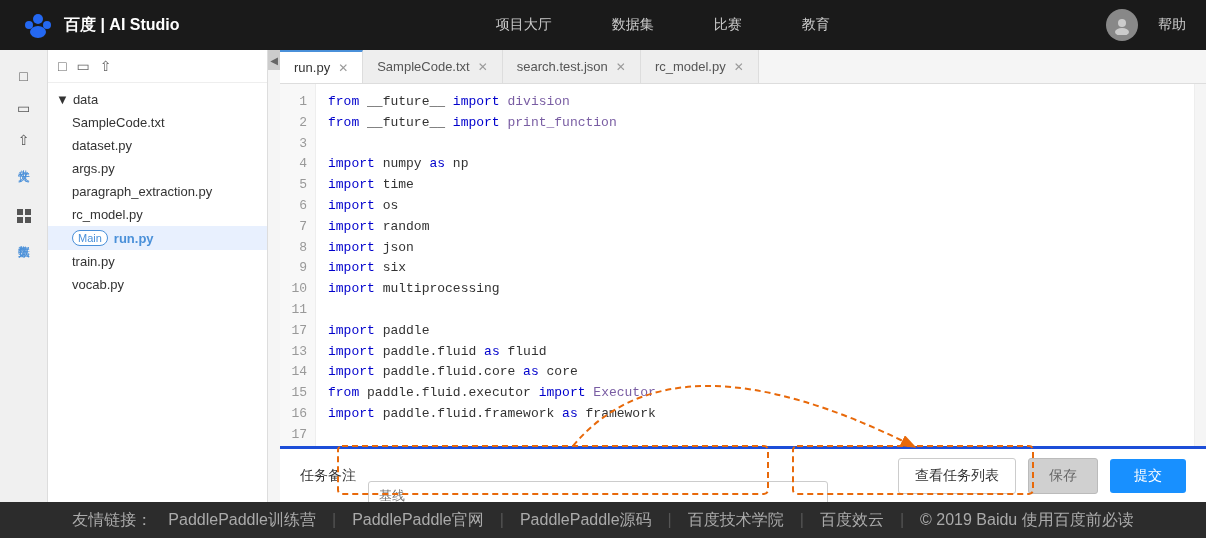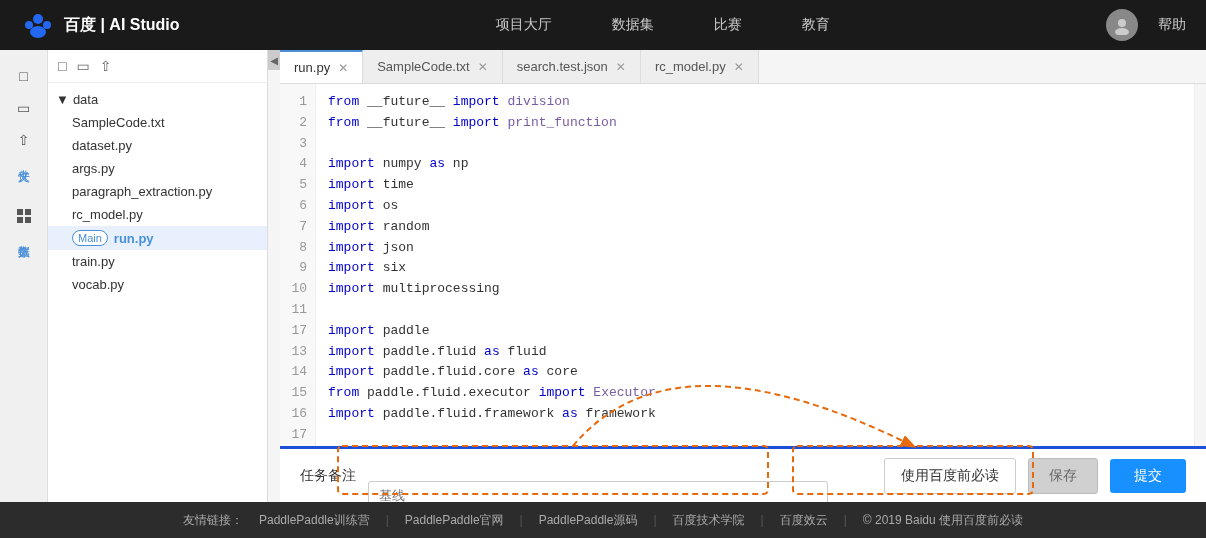--- a/index.html
+++ b/index.html
@@ -291,21 +291,21 @@
       cursor: pointer;
     }
 
     
     .footer {
       background: #2c2c2c;
       height: 36px;
       display: flex;
       align-items: center;
       justify-content: center;
-      font-size: 12px;
+      font-size: 16px;
       color: #aaa;
       gap: 16px;
       flex-shrink: 0;
     }
     .footer a { color: #aaa; text-decoration: none; }
     .footer .sep { color: #555; }
     .bottom-bar-wrapper {
       position: relative;
     }
 
@@ -477,21 +477,21 @@
           <div class="code-line">&nbsp;</div>
         </div>
       <div class="scrollbar-v"></div>
     </div>
 
     <div class="bottom-bar-wrapper" style="position:relative;">
       <div class="bottom-bar">
         <span class="task-note-label">任务备注</span>
         <input class="baseline-input" type="text" placeholder="基线" style="">
         <div class="bottom-right">
-          <button class="view-tasks-btn">使用百度前必读</button>
+          <button class="view-tasks-btn">查看任务列表</button>
           <button class="save-btn">保存</button>
           <button class="submit-btn">提交</button>
         </div>
       </div>
 
       <svg style="position:absolute;top:-200px;left:0;width:100%;height:280px;pointer-events:none;" viewBox="0 0 820 280">
 
         <rect x="5" y="200" width="430" height="48" rx="4" ry="4" fill="none" stroke="#e8690a" stroke-width="2" stroke-dasharray="6,4"></rect>
 
         <rect x="460" y="200" width="240" height="48" rx="4" ry="4" fill="none" stroke="#e8690a" stroke-width="2" stroke-dasharray="6,4"></rect>

